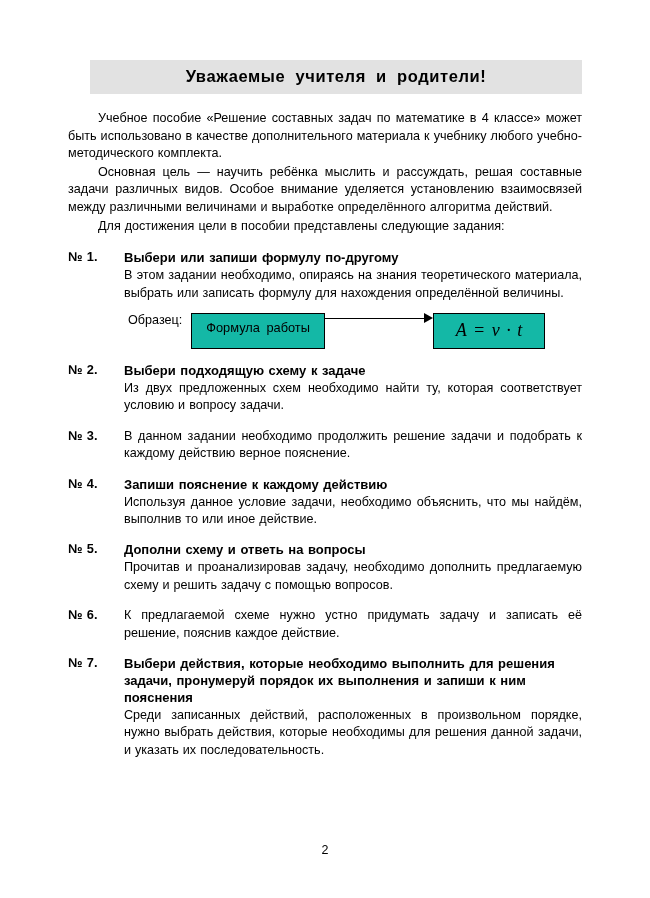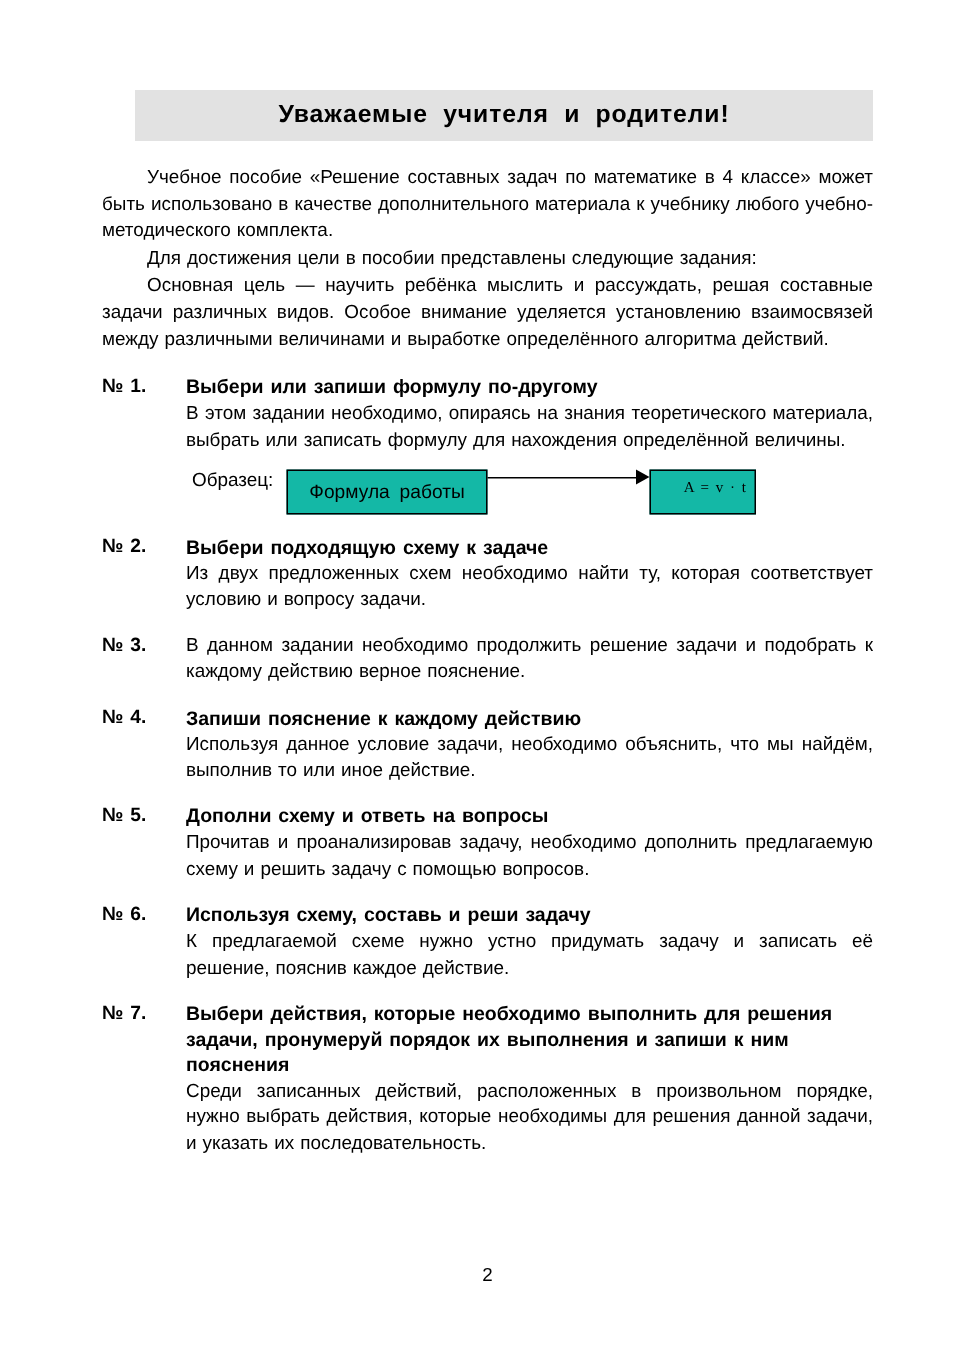--- a/index.html
+++ b/index.html
@@ -101,22 +101,23 @@
   .box {
     border: 1px solid #000;
     padding: 6px 14px 7px 14px;
     font-size: 12.8px;
     background: #14b8a6;
     white-space: nowrap;
     word-spacing: 3px;
   }
   .box.formula {
     font-family: "Liberation Serif", serif;
-    font-size: 10px;
-    padding: 6px 6px 7px 22px;
+    font-style: italic;
+    font-size: 18px;
+    padding: 6px 22px 7px 22px;
     word-spacing: 2px;
   }
   .arrow {
     flex: 0 0 auto;
     width: 108px;
     height: 11px;
     position: relative;
     margin: 0 0px;
   }
   .arrow .line {
@@ -152,22 +153,22 @@
 
 <div class="page">
   <div class="content">
 
     <div class="title-bar">
       <span class="title-text">Уважаемые  учителя  и  родители!</span>
     </div>
 
     <div class="intro">
       <p class="body-par">Учебное пособие «Решение составных задач по математике в 4 классе» может быть использовано в качестве дополнительного материала к учебнику любого учебно-методического комплекта.</p>
+      <p class="body-par">Основная цель — научить ребёнка мыслить и рассуждать, решая составные задачи различных видов. Особое внимание уделяется установлению взаимосвязей между различными величинами и выработке определённого алгоритма действий.</p>
       <p class="body-par">Для достижения цели в пособии представлены следующие задания:</p>
-      <p class="body-par">Основная цель — научить ребёнка мыслить и рассуждать, решая составные задачи различных видов. Особое внимание уделяется установлению взаимосвязей между различными величинами и выработке определённого алгоритма действий.</p>
     </div>
 
     <div class="task">
       <div class="task-row">
         <div class="task-num">№ 1.</div>
         <div class="task-body">
           <div class="task-heading">Выбери или запиши формулу по-другому</div>
           <div class="task-desc">В этом задании необходимо, опираясь на знания теоретического материала, выбрать или записать формулу для нахождения определённой величины.</div>
           <div class="sample-row">
             <span class="sample-label">Образец:</span>
@@ -218,21 +219,20 @@
           <div class="task-heading">Дополни схему и ответь на вопросы</div>
           <div class="task-desc">Прочитав и проанализировав задачу, необходимо дополнить предлагаемую схему и решить задачу с помощью вопросов.</div>
         </div>
       </div>
     </div>
 
     <div class="task">
       <div class="task-row">
         <div class="task-num">№ 6.</div>
         <div class="task-body">
-          <div class="task-heading">Используя схему, составь и реши задачу</div>
           <div class="task-desc">К предлагаемой схеме нужно устно придумать задачу и записать её решение, пояснив каждое действие.</div>
         </div>
       </div>
     </div>
 
     <div class="task">
       <div class="task-row">
         <div class="task-num">№ 7.</div>
         <div class="task-body">
           <div class="task-heading">Выбери действия, которые необходимо выполнить для решения задачи, пронумеруй порядок их выполнения и запиши к ним пояснения</div>

